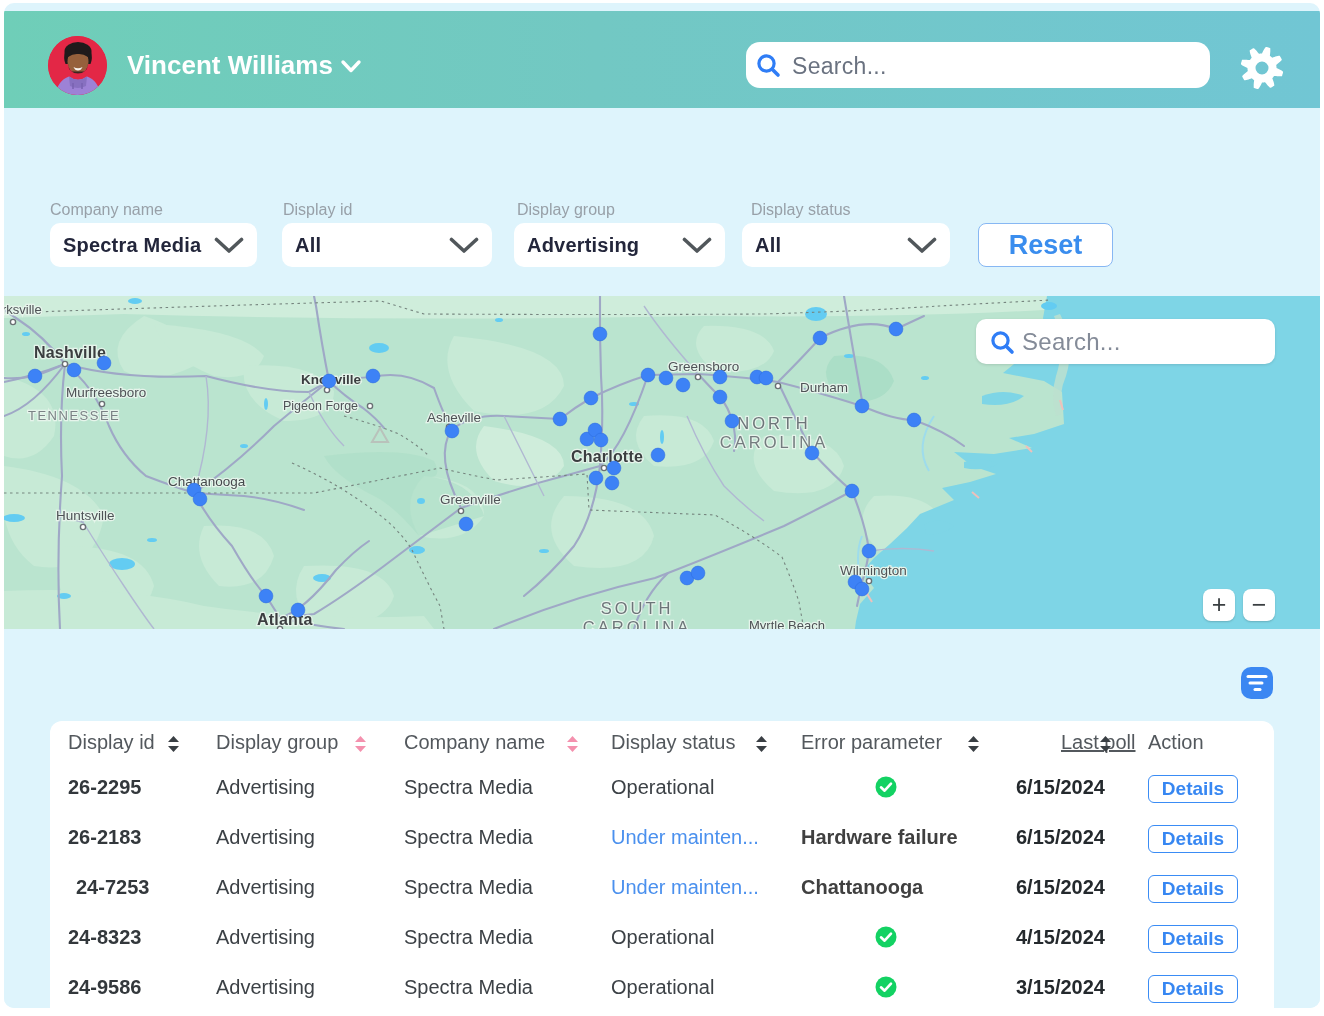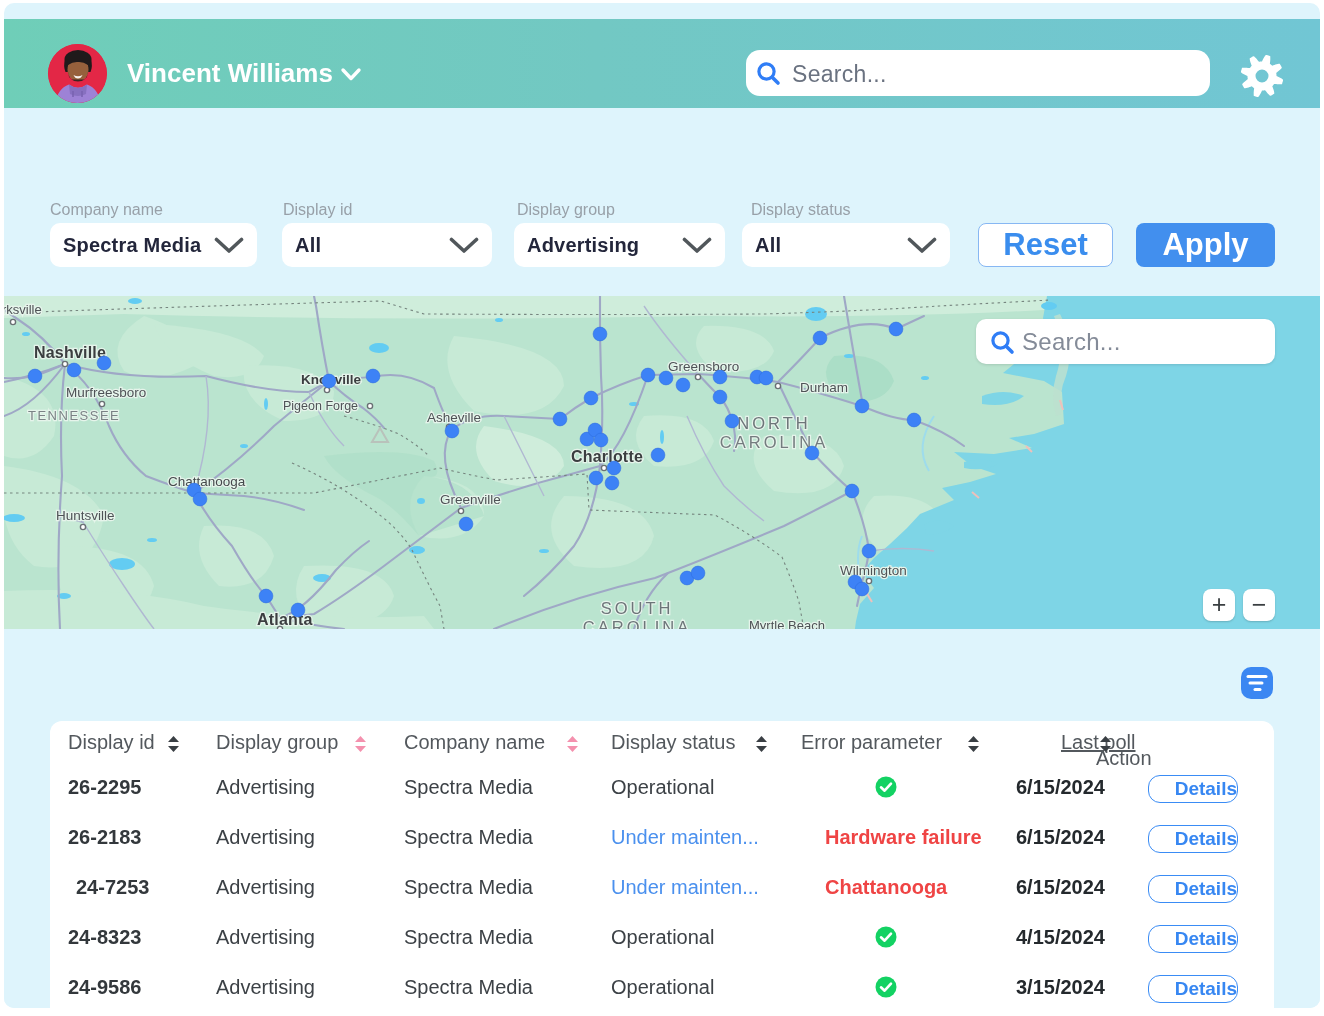--- a/index.html
+++ b/index.html
@@ -1,51 +1,51 @@
 <!DOCTYPE html>
 <html><head>
 <meta charset="utf-8">
 <style>
   * { margin:0; padding:0; box-sizing:border-box; }
   html,body { width:1324px; height:1016px; background:#fff; font-family:"Liberation Sans", sans-serif; }
   .app { position:absolute; left:4px; top:3px; width:1316px; height:1005px; border-radius:10px; overflow:hidden; background:#def4fc; }
   
-  .hdr { position:absolute; left:0; top:16px; width:1316px; height:108px; background:linear-gradient(90deg,#6fceb8 0%,#72c8c3 45%,#71c6d4 100%);padding-left:23px; }
+  .hdr { position:absolute; left:0; top:8px; width:1316px; height:108px; background:linear-gradient(90deg,#6fceb8 0%,#72c8c3 45%,#71c6d4 100%);padding-left:23px; }
   .avatar { position:absolute; left:44px; top:25px; width:59px; height:59px; border-radius:50%; overflow:hidden; background:#e82443; }
   .uname { position:absolute; left:123px; top:39px; color:#fff; font-size:26px; font-weight:bold; letter-spacing:0px; }
   .uchev { position:absolute; left:336px; top:48px; width:22px; height:16px; }
   .hsearch { position:absolute; left:742px; top:31px; width:464px; height:46px; background:#fff; border-radius:14px; }
   .hsearch .ph, .msearch .ph { position:absolute; left:46px; top:11px; font-size:23px; color:#6a7280; letter-spacing:0.3px; }
   .gear { position:absolute; left:1236px; top:35px; width:44px; height:44px; }
   
   .filter { position:absolute; left:0; top:105px; width:1316px; height:185px; background:#def4fc; }
   .sect-title { position:absolute; color:#45494c; font-weight:bold; font-size:34px; letter-spacing:0.2px; transform-origin:left top; }
   .flabel { position:absolute; top:93px; color:#98a0a8; font-size:16px; }
   .dd { position:absolute; top:115px; height:44px; background:#fff; border-radius:10px; }
   .dd .val { position:absolute; left:13px; top:11px; font-size:20px; font-weight:bold; color:#23263b; letter-spacing:0.2px; }
   .dd svg, .ddch { position:absolute; right:13px; top:14px; }
-  .btn { position:absolute; top:115px; height:44px; border-radius:8px; font-size:31px; font-weight:bold; text-align:center; line-height:42px; }
+  .btn { position:absolute; top:115px; height:44px; border-radius:8px; font-size:27px; font-weight:bold; text-align:center; line-height:42px; }
   .breset { left:974px; width:135px; background:#fff; border:1px solid #87b7f3; color:#3a8dee; }
   .bapply { left:1132px; width:139px; background:#428fee; color:#fff; line-height:44px; }
   
   .map { position:absolute; left:0; top:293px; width:1316px; height:333px; }
   .msearch { position:absolute; left:972px; top:23px; width:299px; height:45px; background:#fff; border-radius:10px; box-shadow:0 1px 3px rgba(0,0,0,0.12); }
   .msearch .ph { top:9px; font-size:24px; color:#848b98; }
   .zbtn { position:absolute; top:293px; width:32px; height:32px; background:#fff; border-radius:8px; box-shadow:0 1px 2px rgba(0,0,0,0.18); color:#3a3f42; font-size:25px; text-align:center; line-height:30px; }
   
   .listing { position:absolute; left:0; top:626px; width:1316px; height:379px; background:#def4fc; }
   .fbtn { position:absolute; left:1237px; top:38px; width:32px; height:32px; border-radius:10px; background:#3b87f2; }
   .card { position:absolute; left:46px; top:92px; width:1224px; height:290px; background:#fff; border-radius:12px 12px 0 0; }
   .th { position:absolute; top:10px; color:#53585d; font-size:20px; }
   .cell { position:absolute; color:#3c4146; font-size:20px; }
   .cid { font-weight:bold; color:#33383c; }
   .cdate { font-weight:bold; color:#24292d; }
   .cmaint { color:#4a90ee; }
-  .cerr { color:#ef4444; font-weight:bold;margin-left:24px; }
-  .det { position:absolute; width:90px; height:28px; border:1.3px solid #3a8cf5; border-radius:12px; color:#3787f2; font-size:19px; font-weight:bold; text-align:right; line-height:25px; }
+  .cerr { color:#404040; font-weight:bold; }
+  .det { position:absolute; width:90px; height:28px; border:1.3px solid #3a8cf5; border-radius:6px; color:#3787f2; font-size:19px; font-weight:bold; text-align:center; line-height:25px; }
 </style>
 </head>
 <body>
 <div class="app">
 
   <div class="hdr">
     <div class="avatar">
       <svg width="59" height="59" viewBox="0 0 59 59">
         <circle cx="29.5" cy="29.5" r="29.5" fill="#e32746"></circle>
         <ellipse cx="30" cy="15" rx="13.5" ry="9" fill="#201a1b"></ellipse>
@@ -99,21 +99,20 @@
           <path d="M2.5 2.5 L15 14 L27.5 2.5" fill="none" stroke="#51575b" stroke-width="3.6" stroke-linecap="round" stroke-linejoin="round"></path>
         </svg>
       </div>
     <div class="dd" style="left:738px; width:208px;">
         <div class="val">All</div>
         <svg width="30" height="17" viewBox="0 0 30 17">
           <path d="M2.5 2.5 L15 14 L27.5 2.5" fill="none" stroke="#51575b" stroke-width="3.6" stroke-linecap="round" stroke-linejoin="round"></path>
         </svg>
       </div>
     <div class="btn breset">Reset</div>
-    <div class="btn bapply">Apply</div>
   </div>
 
   <div class="map">
     <svg width="1316" height="333" viewBox="0 0 1316 333" id="mapsvg">
 <rect x="0" y="0" width="1316" height="333" fill="#bae4cf"></rect>
 <path d="M0 0 H1050 L1040 14 Q900 22 700 20 Q400 26 120 18 L0 22 Z" fill="#cfeddb"></path>
 <path d="M140 20 Q200 40 190 70 Q150 90 120 75 Q100 45 140 20 Z" fill="#c7ead6"></path>
 <path d="M150 28 Q240 34 260 60 Q250 86 210 80 Q160 60 150 28 Z" fill="#c7ead6"></path>
 <path d="M0 80 Q60 95 50 140 Q30 170 0 160 Z" fill="#c7ead6"></path>
 <path d="M0 170 Q80 180 100 220 Q90 280 30 270 Q-10 240 0 170 Z" fill="#c7ead6"></path>
@@ -311,21 +310,21 @@
           </g>
         </svg>
     </div>
     <div class="card">
       <div class="th" style="left:18px;">Display id</div>
       <div class="th" style="left:166px;">Display group</div>
       <div class="th" style="left:354px;">Company name</div>
       <div class="th" style="left:561px;">Display status</div>
       <div class="th" style="left:751px;">Error parameter</div>
       <div class="th" style="left:1011px;text-decoration:underline;">Last poll</div>
-      <div class="th" style="left:1046px;margin-top:16px;">Action</div>
+      <div class="th" style="left:1098px;">Action</div>
       <svg class="sort" style="position:absolute;left:117px;top:15px" width="13" height="16" viewBox="0 0 13 16">
           <path d="M6.5 0 L12 6 L1 6 Z" fill="#3a3f44"></path>
           <path d="M6.5 16 L1 10 L12 10 Z" fill="#3a3f44"></path>
         </svg>
       <svg class="sort" style="position:absolute;left:304px;top:15px" width="13" height="16" viewBox="0 0 13 16">
           <path d="M6.5 0 L12 6 L1 6 Z" fill="#f491ae"></path>
           <path d="M6.5 16 L1 10 L12 10 Z" fill="#f491ae"></path>
         </svg>
       <svg class="sort" style="position:absolute;left:516px;top:15px" width="13" height="16" viewBox="0 0 13 16">
           <path d="M6.5 0 L12 6 L1 6 Z" fill="#f491ae"></path>

